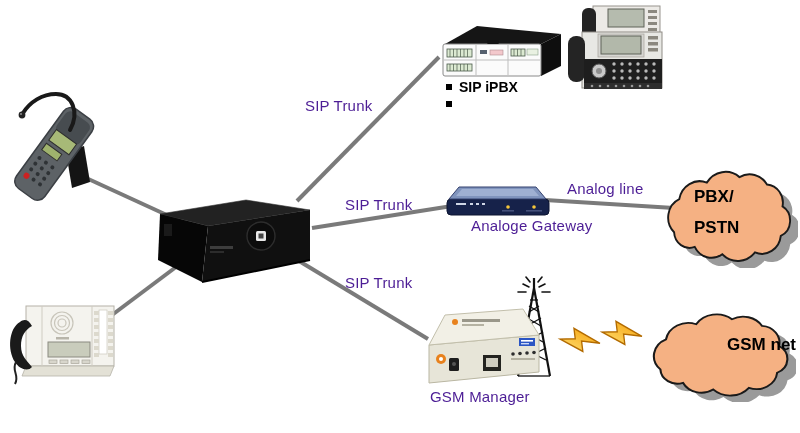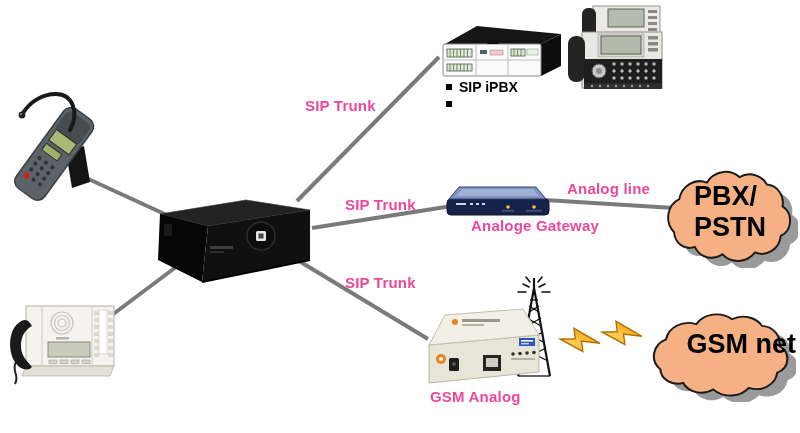--- a/index.html
+++ b/index.html
@@ -2,25 +2,25 @@
 <html><head>
 <meta charset="utf-8">
 <style>
   html,body{margin:0;padding:0;background:#fff;}
   #canvas{
     position:relative;width:800px;height:433px;background:#ffffff;overflow:hidden;
     font-family:"Liberation Sans","DejaVu Sans",sans-serif;color:#000;
   }
   .abs{position:absolute;}
   .lbl{
-    position:absolute;font-weight:700;font-size:15px;color:#ec4899;white-space:nowrap;
+    position:absolute;font-weight:400;font-size:15px;color:#4c1d95;white-space:nowrap;
     letter-spacing:0.2px;
   }
   .cloud-text{
-    position:absolute;font-weight:700;font-size:27px;color:#000;line-height:31px;
+    position:absolute;font-weight:700;font-size:17px;color:#000;line-height:31px;
     white-space:nowrap;
   }
   .bullet-list{position:absolute;font-weight:700;font-size:14px;line-height:16px;}
   .bullet-row{display:flex;align-items:flex-start;margin-bottom:1px;}
   .bullet-sq{width:6px;height:6px;background:#000;margin:5px 7px 0 0;flex:0 0 auto;}
   svg{display:block;}
 </style>
 </head>
 <body>
 
@@ -340,21 +340,21 @@
       <path d="M30,85 a22,22 0 0 1 6,-36 a24,24 0 0 1 32,-18 a26,26 0 0 1 38,-6 a24,24 0 0 1 32,8 a20,20 0 0 1 18,24 a18,18 0 0 1 -2,32 a22,22 0 0 1 -30,18 a26,26 0 0 1 -38,2 a22,22 0 0 1 -32,-8 a18,18 0 0 1 -24,-16 Z" fill="#F5B183" stroke="#1a1a1a" stroke-width="2.2"></path>
     </svg>
     <div class="cloud-text" style="left:0;top:29px;width:100%;text-align:right;">GSM net</div>
   </div>
 
   <div class="lbl" style="left:305px;top:97px;">SIP Trunk</div>
   <div class="lbl" style="left:345px;top:196px;">SIP Trunk</div>
   <div class="lbl" style="left:345px;top:274px;">SIP Trunk</div>
   <div class="lbl" style="left:567px;top:180px;">Analog line</div>
   <div class="lbl" style="left:471px;top:217px;">Analoge Gateway</div>
-  <div class="lbl" style="left:430px;top:388px;">GSM Analog</div>
+  <div class="lbl" style="left:430px;top:388px;">GSM Manager</div>
 
   <div class="bullet-list" style="left:446px;top:79px;text-align:right;">
     <div class="bullet-row">
       <span class="bullet-sq"></span>
       <span>SIP iPBX</span>
     </div>
     <div class="bullet-row">
       <span class="bullet-sq"></span>
     </div>
   </div>

